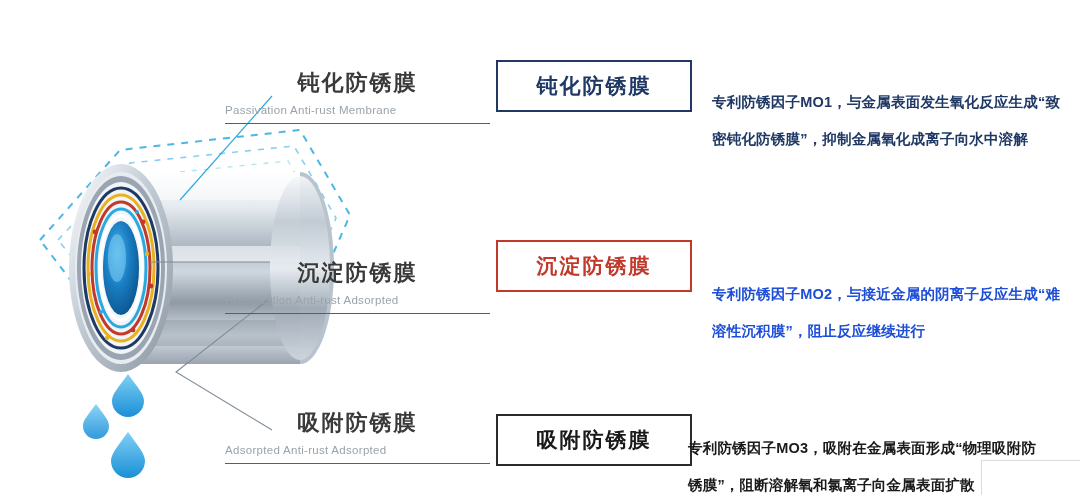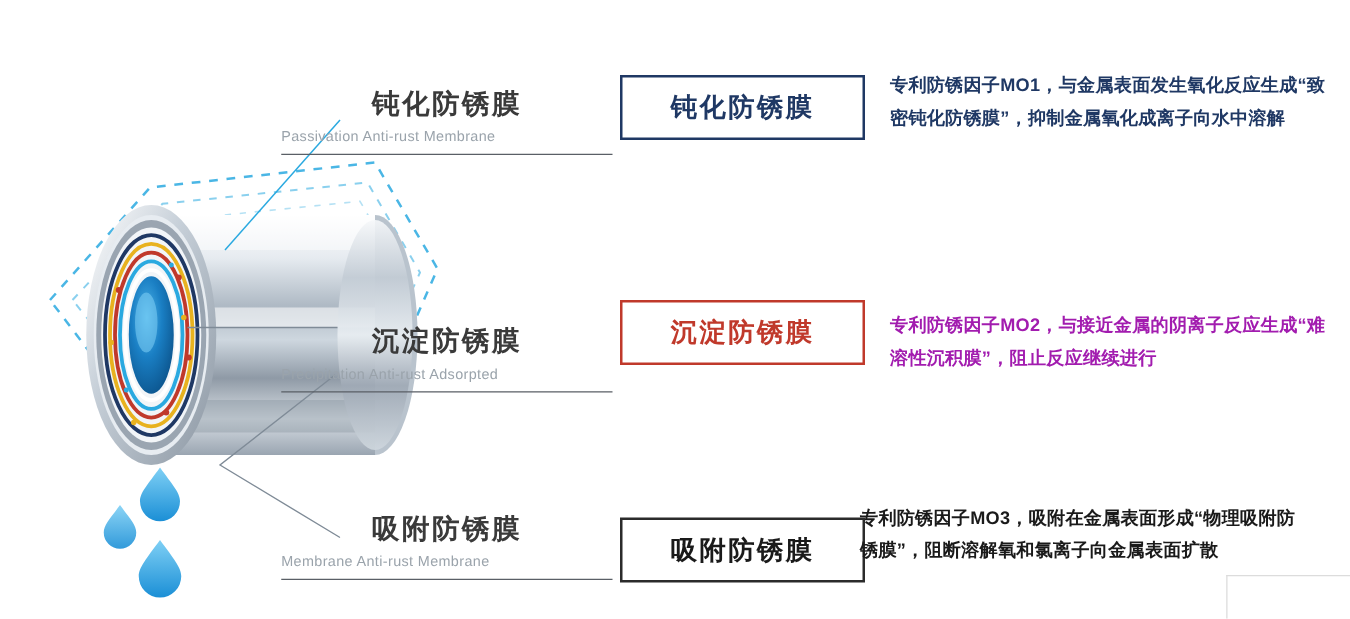--- a/index.html
+++ b/index.html
@@ -75,27 +75,28 @@
   }
   .box.navy   { border: 2px solid #1f3864; color: #1f3864; }
   .box.red    { border: 2px solid #c0392b; color: #c0392b; }
   .box.dark   { border: 2px solid #2b2b2b; color: #1a1a1a; }
 
   
   .para {
     position: absolute;
     width: 350px;
     font-size: 14.5px;
-    line-height: 26px;
+    line-height: 37px;
     font-weight: 700;
     letter-spacing: .2px;
     font-family: "Liberation Sans", sans-serif;
+    margin-top: 28px;
   }
   .para.navy { color: #1f3864; }
-  .para.red  { color: #a21caf; }
+  .para.red  { color: #1d4ed8; }
   .para.dark { color: #1a1a1a; }
 
   
   #corner-plate {
     position: absolute;
     right: 0;
     bottom: 0;
     width: 98px;
     height: 34px;
     border: 1px solid #dcdcdc;
@@ -234,21 +235,21 @@
   </div>
 
   <div class="box red" style="left:496px; top:240px;">
     <span>沉淀防锈膜</span>
   </div>
 
   <div class="para red" style="left:712px; top:248px;">专利防锈因子MO2，与接近金属的阴离子反应生成“难溶性沉积膜”，阻止反应继续进行</div>
 
   <div class="label-group" style="left:225px; top:408px;">
     <div class="cn-label">吸附防锈膜</div>
-    <div class="en-label">Membrane Anti-rust Membrane</div>
+    <div class="en-label">Adsorpted Anti-rust Adsorpted</div>
     <div class="rule"></div>
   </div>
 
   <div class="box dark" style="left:496px; top:414px;">
     <span>吸附防锈膜</span>
   </div>
 
   <div class="para dark" style="left:688px; top:402px;">专利防锈因子MO3，吸附在金属表面形成“物理吸附防锈膜”，阻断溶解氧和氯离子向金属表面扩散</div>
 
   <div id="corner-plate"></div>

